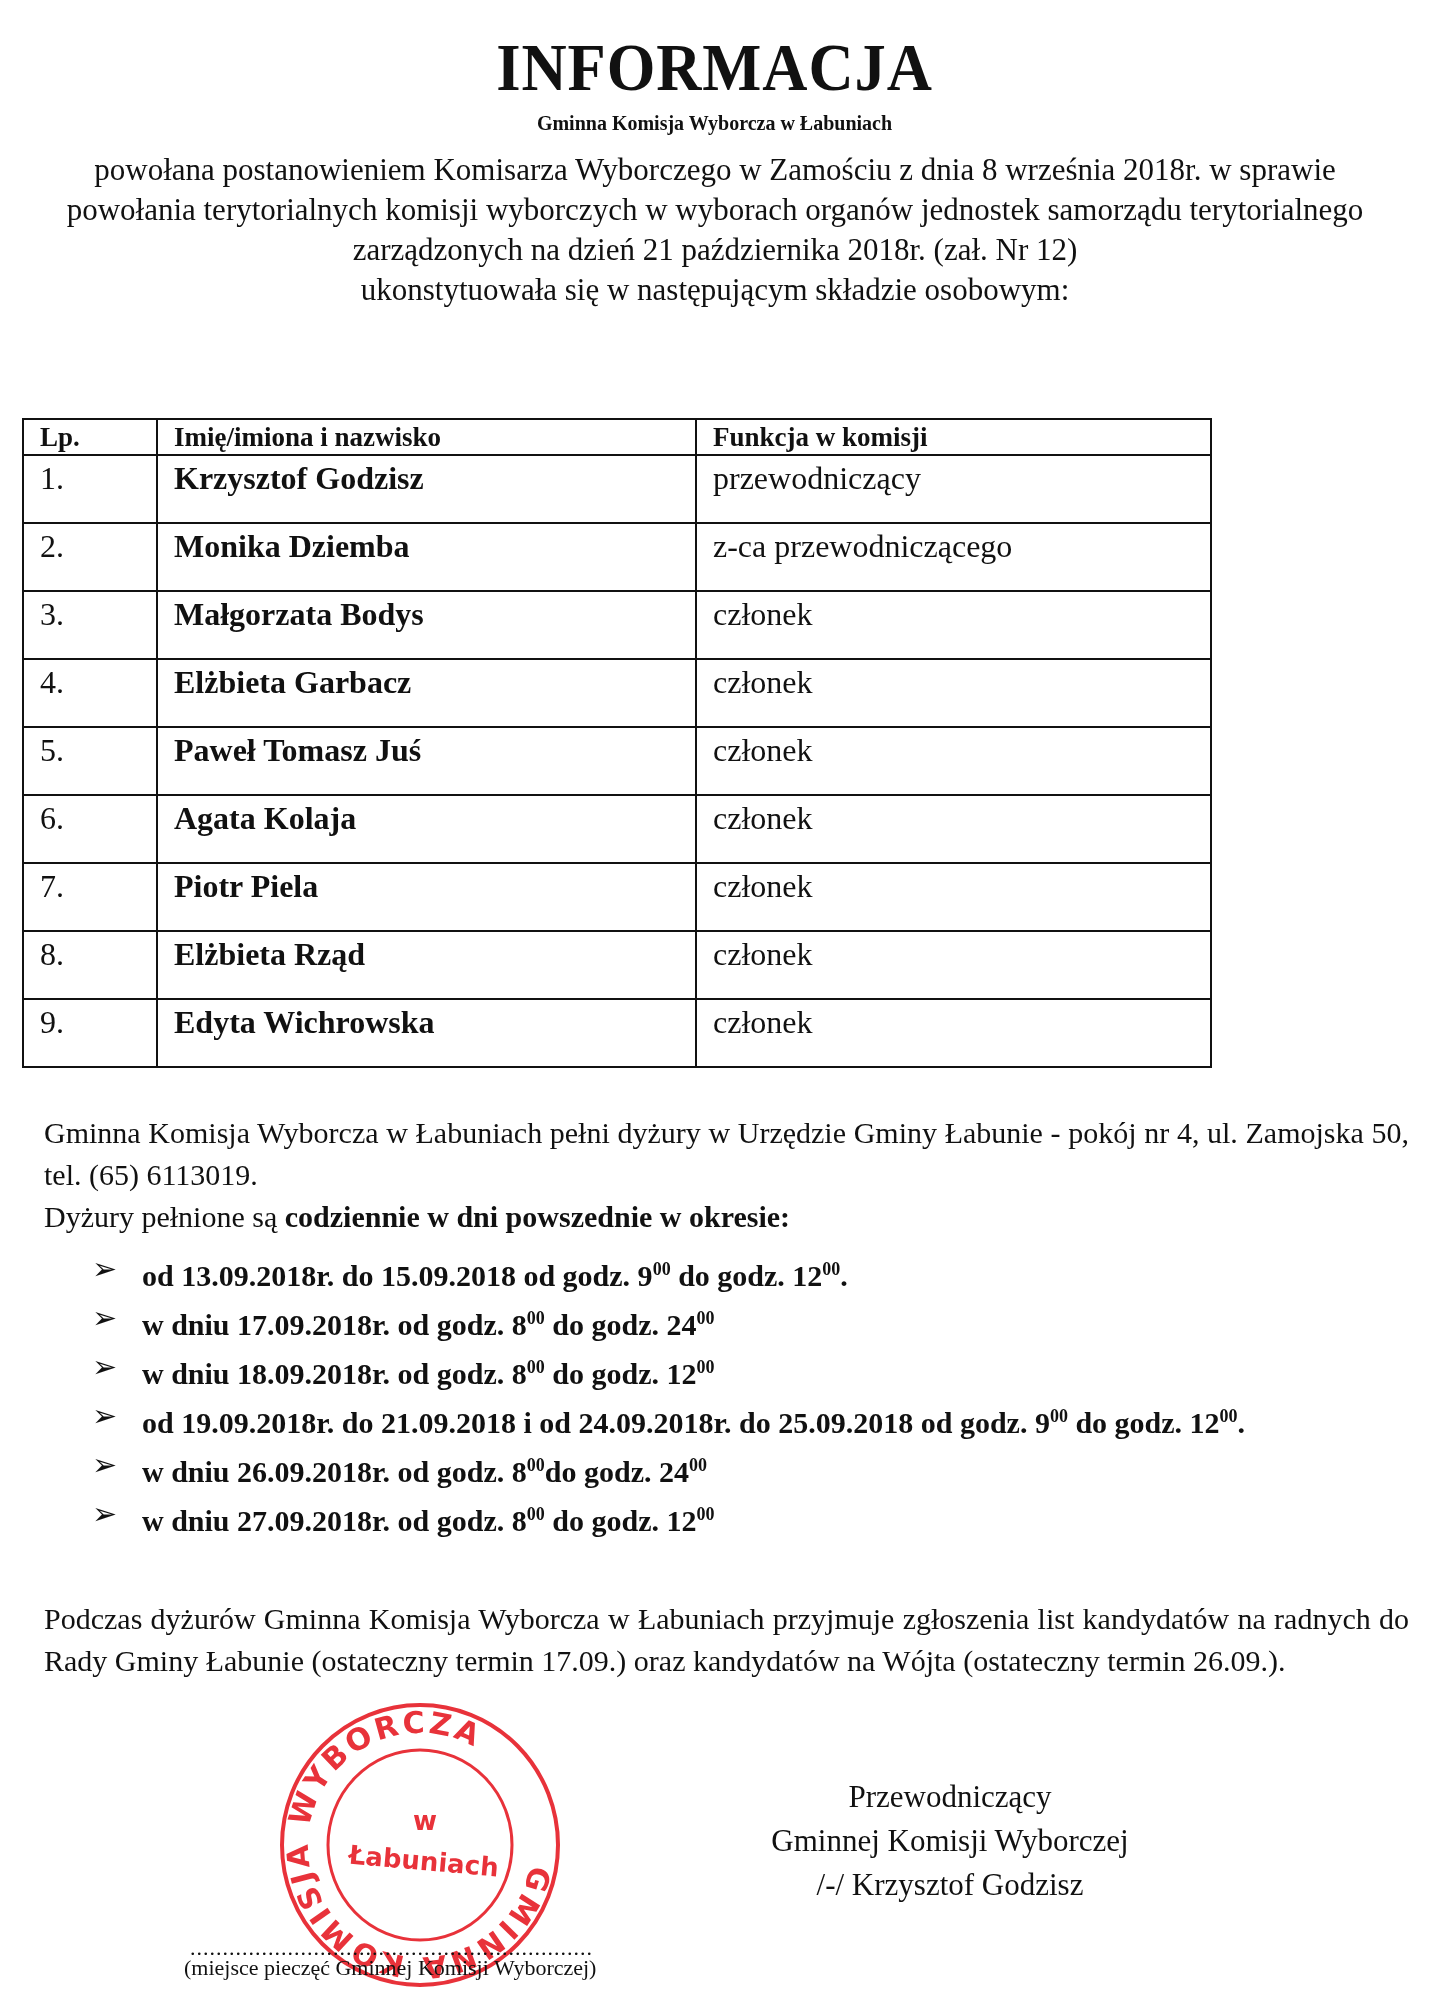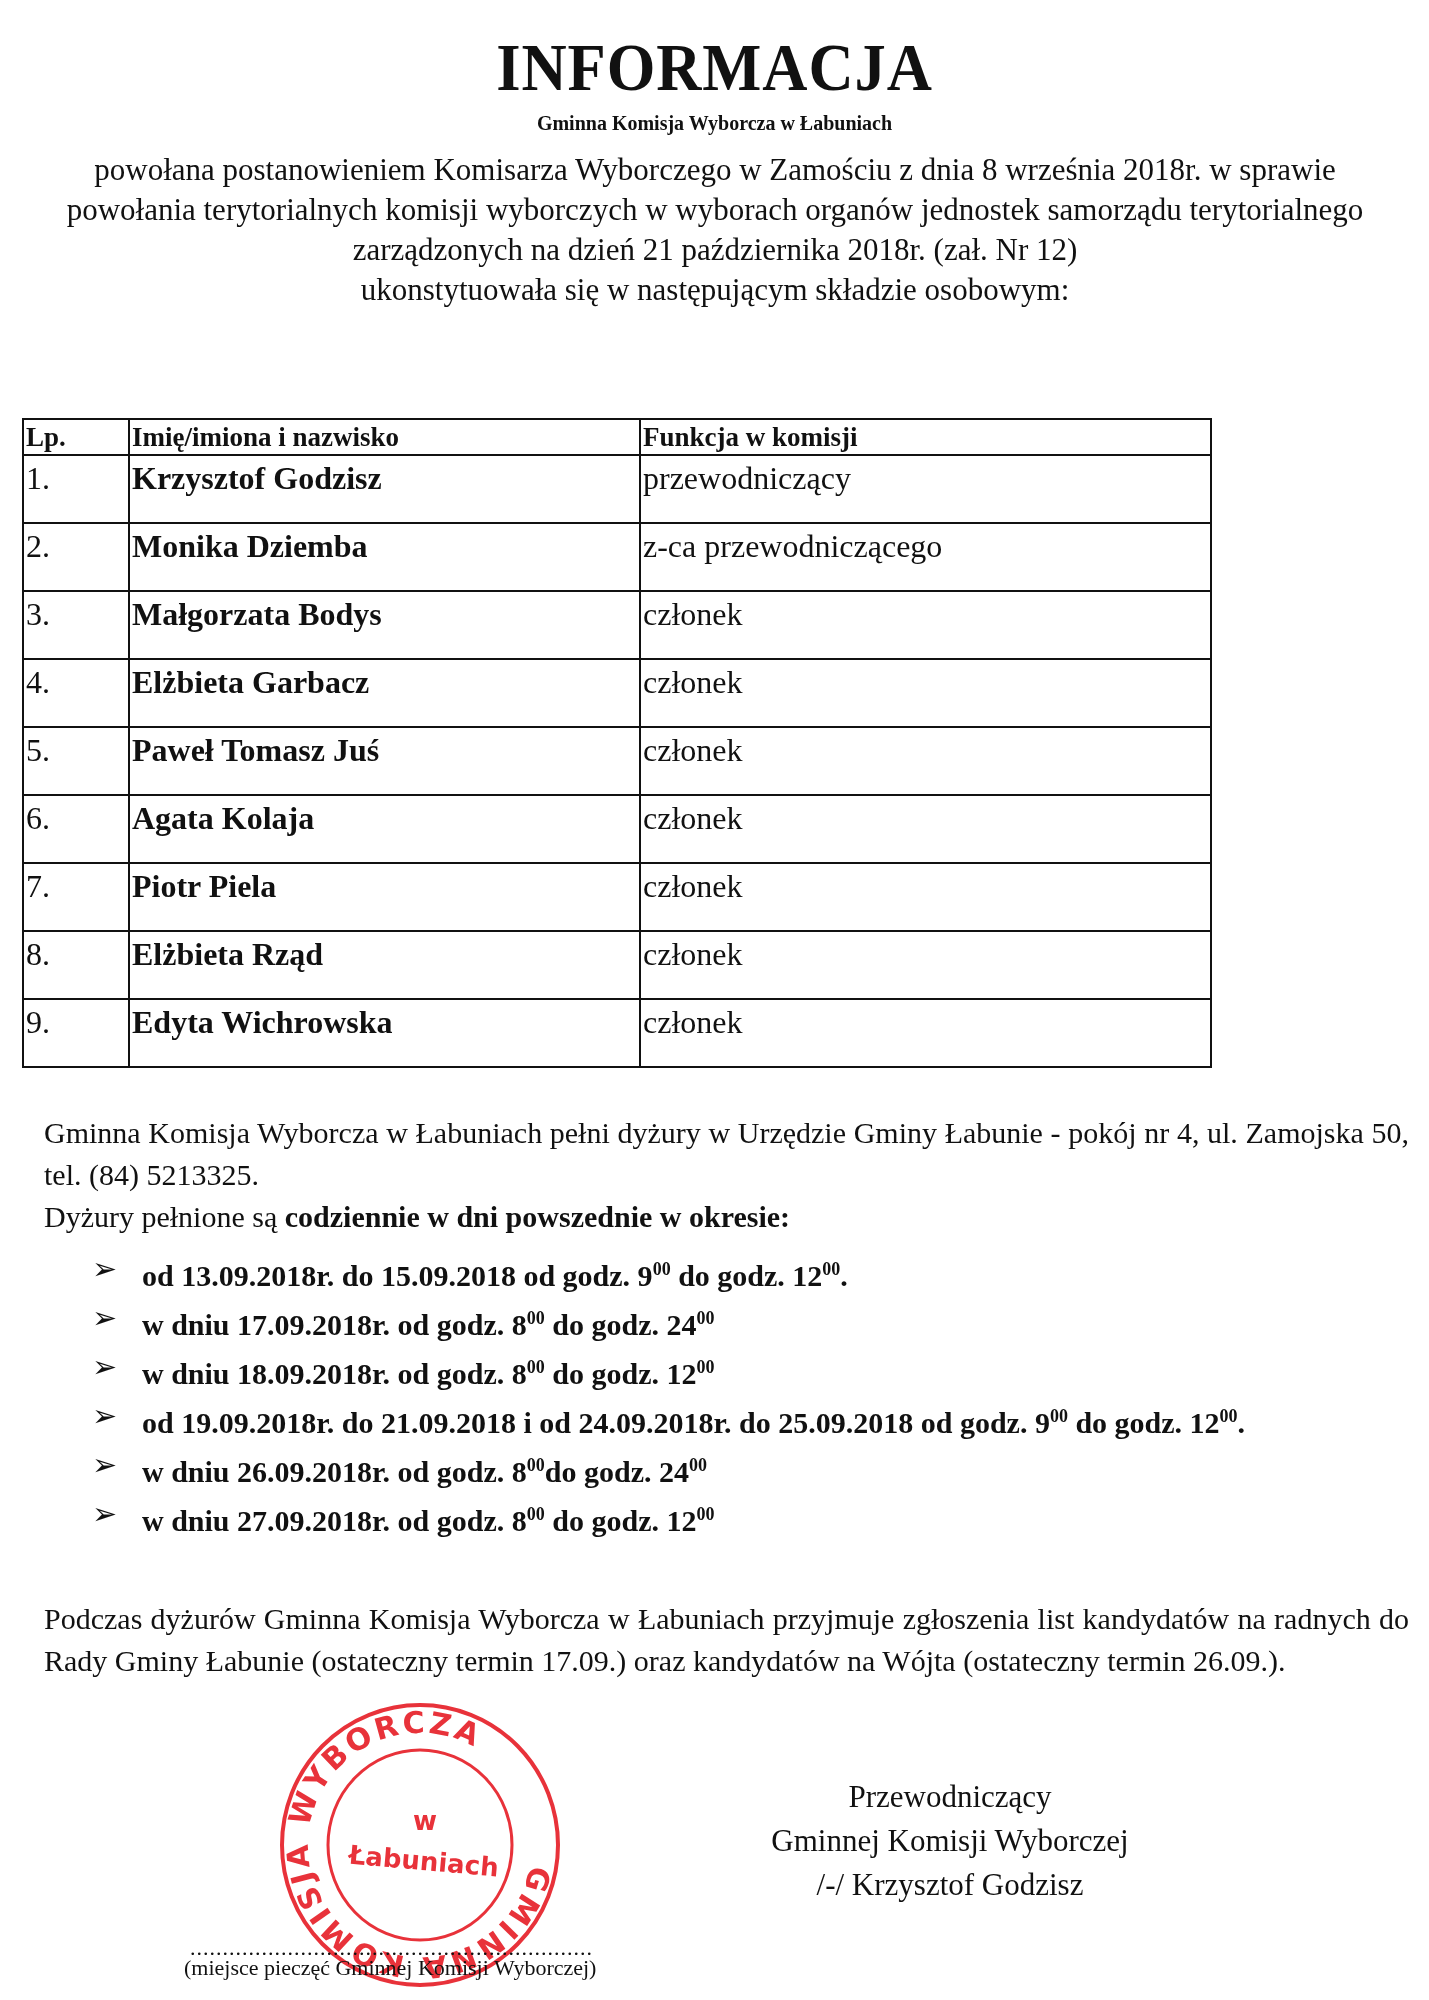--- a/index.html
+++ b/index.html
@@ -3,21 +3,21 @@
 <meta charset="utf-8">
 <style>
   html,body{margin:0;padding:0;background:#fff;}
   body{width:1429px;height:2000px;position:relative;overflow:hidden;font-family:"Liberation Serif","DejaVu Serif",serif;color:#111;}
   .abs{position:absolute;}
   #title{left:0;width:1429px;top:28px;text-align:center;font-size:68px;font-weight:bold;transform:scaleX(0.92);letter-spacing:1px;}
   #subtitle{left:0;width:1429px;top:112px;text-align:center;font-size:20px;font-weight:bold;}
   .intro{left:40px;width:1350px;text-align:center;font-size:31px;line-height:40px;}
   #intro{top:150px;}
   table#members{position:absolute;left:22px;top:418px;width:1190px;border-collapse:collapse;font-size:32px;}
-  #members td,#members th{border:2px solid #111;padding:0 2px;vertical-align:top;text-align:left;}
+  #members td,#members th{border:2px solid #111;padding:0 16px;vertical-align:top;text-align:left;}
   #members th{font-size:27px;height:34px;line-height:34px;font-weight:bold;}
   #members td{height:66px;line-height:44px;}
   #members td.name{font-weight:bold;}
   .c1{width:100px;}.c2{width:505px;margin-left:9px;}
   .para{left:44px;width:1365px;font-size:30px;line-height:42px;text-align:justify;}
   #duty{top:1112px;}
   #duty b{font-weight:bold;}
   ul#slots{position:absolute;left:92px;top:1248px;width:1320px;margin:0;padding:0;list-style:none;font-size:30px;font-weight:bold;line-height:42px;}
   #slots li{position:relative;padding-left:50px;margin-bottom:0;}
   #slots li .arrow{position:absolute;left:0;top:0;font-weight:normal;}
@@ -89,21 +89,21 @@
       </tr>
       <tr>
         <td>9.</td>
         <td class="name">Edyta Wichrowska</td>
         <td>członek</td>
       </tr>
     </tbody>
 </table>
 
 <div class="abs para" id="duty">
-  <div>Gminna Komisja Wyborcza w Łabuniach pełni dyżury w Urzędzie Gminy Łabunie - pokój nr 4, ul. Zamojska 50, tel. (84) 5213325.</div>
+  <div>Gminna Komisja Wyborcza w Łabuniach pełni dyżury w Urzędzie Gminy Łabunie - pokój nr 4, ul. Zamojska 50, tel. (65) 6113019.</div>
   <div><span>Dyżury pełnione są </span><b>codziennie w dni powszednie w okresie:</b></div>
 </div>
 
 <ul id="slots">
     <li><span class="arrow">➢</span><span>od 13.09.2018r. do 15.09.2018 od godz. 9</span><sup>00</sup><span> do godz. 12</span><sup>00</sup><span>.</span></li>
     <li><span class="arrow">➢</span><span>w dniu 17.09.2018r. od godz. 8</span><sup>00</sup><span> do godz. 24</span><sup>00</sup><span></span></li>
     <li><span class="arrow">➢</span><span>w dniu 18.09.2018r. od godz. 8</span><sup>00</sup><span> do godz. 12</span><sup>00</sup><span></span></li>
     <li><span class="arrow">➢</span><span>od 19.09.2018r. do 21.09.2018 i od 24.09.2018r. do 25.09.2018  od godz. 9</span><sup>00</sup><span> do godz. 12</span><sup>00</sup><span>.</span></li>
     <li><span class="arrow">➢</span><span>w dniu 26.09.2018r.  od godz. 8</span><sup>00</sup><span>do godz. 24</span><sup>00</sup><span></span></li>
     <li><span class="arrow">➢</span><span>w dniu 27.09.2018r. od godz. 8</span><sup>00</sup><span> do godz. 12</span><sup>00</sup><span></span></li>

